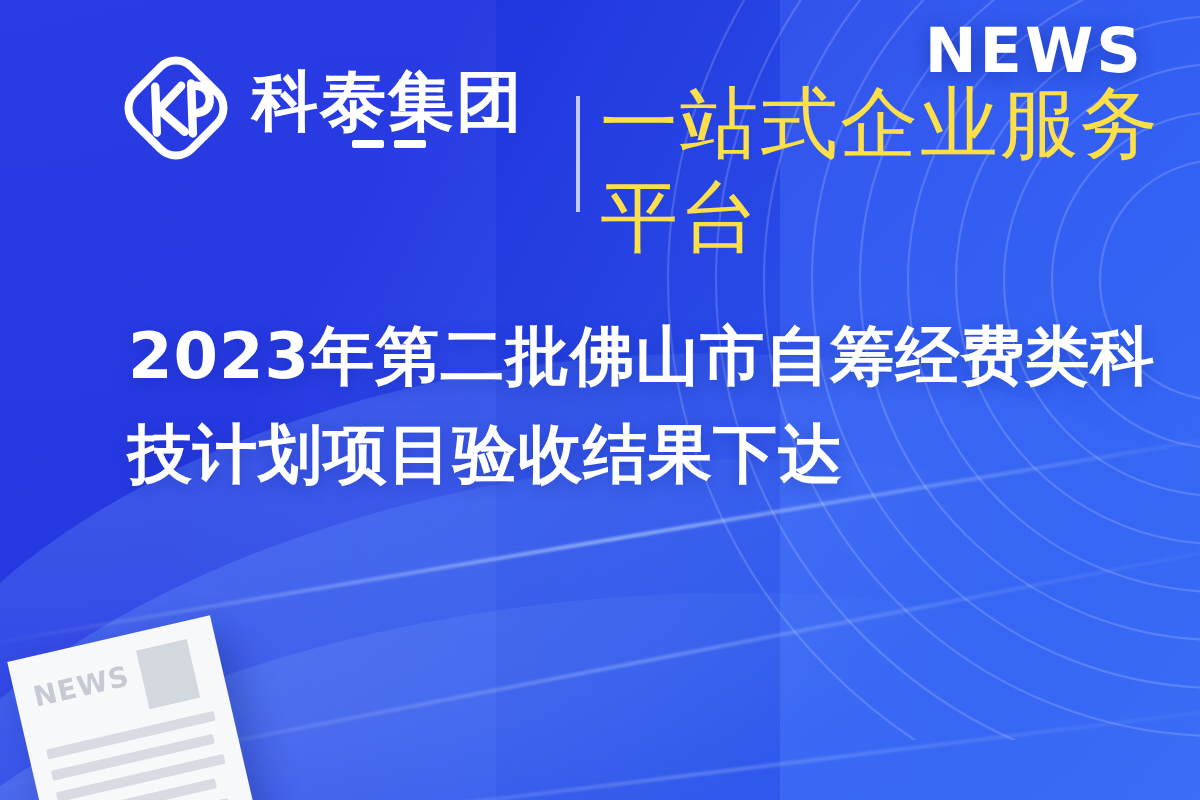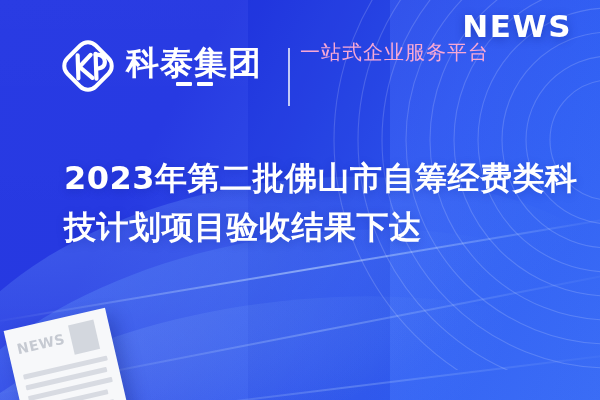--- a/index.html
+++ b/index.html
@@ -106,21 +106,21 @@
     letter-spacing: 1.5px;
     color: #ffffff;
     font-family: "DejaVu Sans", "Liberation Sans", sans-serif;
     text-shadow: 0 2px 10px rgba(10,30,140,0.45);
     z-index: 6;
   }
 
   .logo-row {
     position: absolute;
     left: 58px;
-    top: 36px;
+    top: 24px;
     display: flex;
     align-items: center;
     z-index: 6;
     text-align: right;
   }
   .logo-mark { width: 60px; height: 60px; flex: 0 0 60px; }
   .logo-mark svg { width: 100%; height: 100%; display: block; }
 
   .logo-words {
     margin-left: 8px;
@@ -168,22 +168,22 @@
     z-index: 6;
   }
 
   .tagline-block {
     position: absolute;
     left: 300px;
     top: 40px;
     z-index: 6;
   }
   .tagline-main {
-    font-size: 20px;
-    color: #f9a8d4;
+    font-size: 39px;
+    color: #fde047;
     letter-spacing: 1px;
     line-height: 1.2;
     font-family: "DejaVu Sans", "Liberation Sans", sans-serif;
     font-weight: 400;
   }
   .tagline-sub {
     margin-top: 5px;
     font-size: 19px;
     color: #ffffff;
     letter-spacing: 1px;

